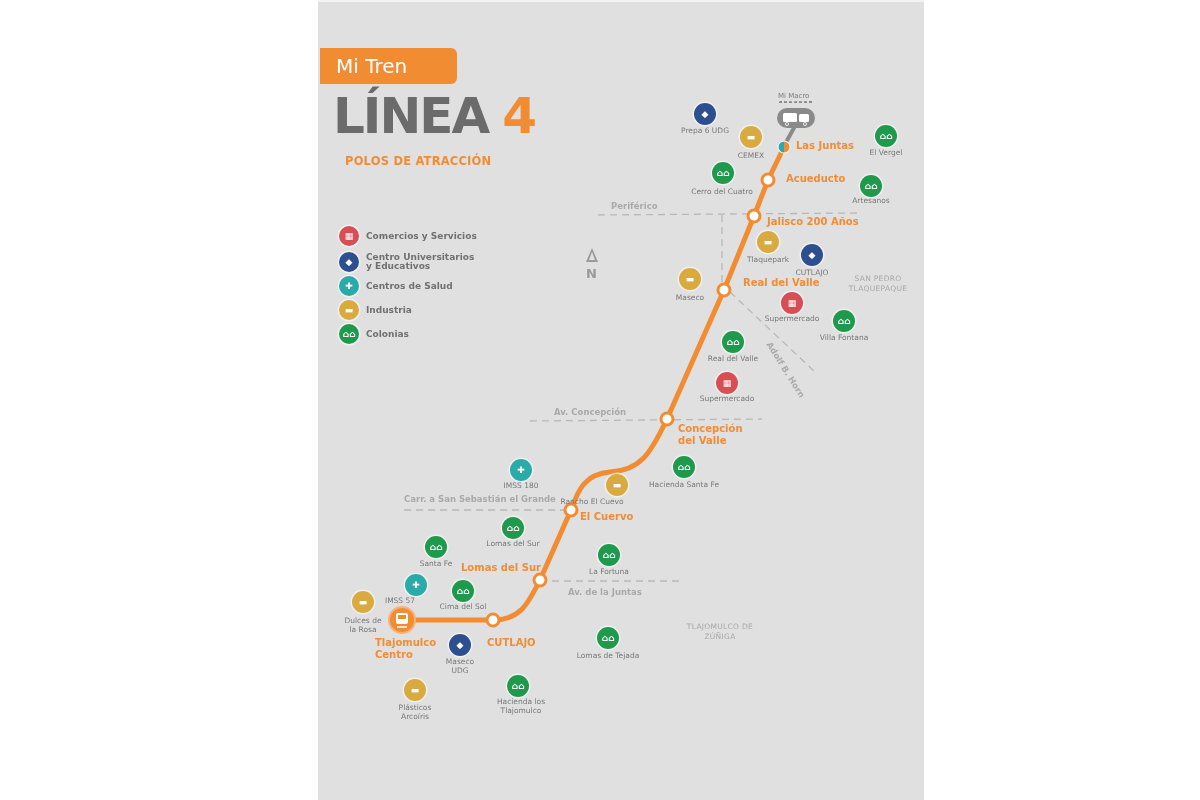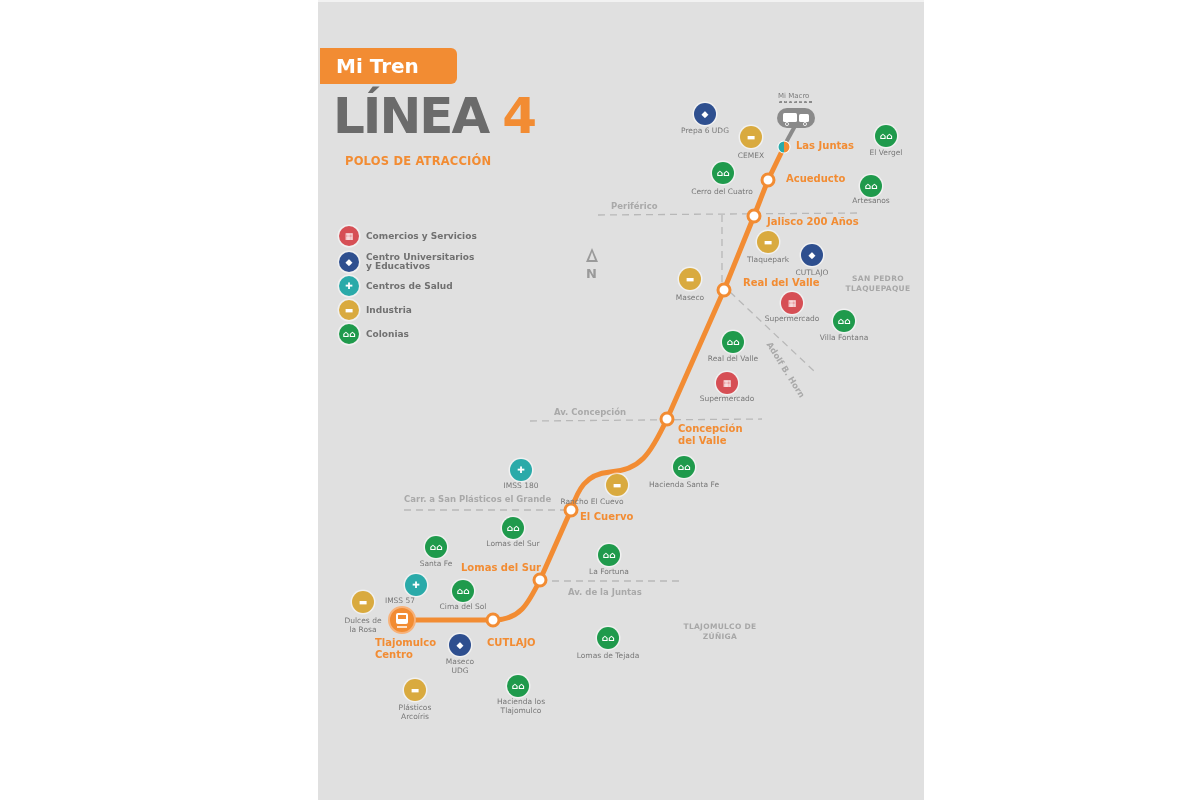--- a/index.html
+++ b/index.html
@@ -1,32 +1,32 @@
 <!DOCTYPE html>
 <html><head>
 <meta charset="utf-8">
 <style>
   html, body { margin:0; padding:0; }
   body { width:1200px; height:800px; background:#ffffff; position:relative; overflow:hidden; font-family:"DejaVu Sans", sans-serif; }
   .panel { position:absolute; left:318px; top:0; width:606px; height:800px; background:#e0e0e0; }
   .topline { position:absolute; left:318px; top:0; width:606px; height:2px; background:#f2f2f2; }
   .abs { position:absolute; }
-  .brand-pill { position:absolute; left:320px; top:48px; width:137px; height:36px; background:#f28c33; border-radius:0 6px 6px 0; color:#fff; font-weight:bold; font-size:20px; line-height:36px; padding-left:4px; box-sizing:border-box; }
+  .brand-pill { position:absolute; left:320px; top:48px; width:137px; height:36px; background:#f28c33; border-radius:0 6px 6px 0; color:#fff; font-weight:normal; font-size:20px; line-height:36px; padding-left:4px; box-sizing:border-box; }
   .brand-pill span { display:inline-block; padding-left:12px; }
   .title-line { position:absolute; left:333px; top:86px; font-family:"DejaVu Sans", sans-serif; font-weight:bold; font-size:50px; letter-spacing:-2px; color:#6b6b6b; line-height:60px; }
   .title-num { color:#f28c33; margin-left:14px; }
   .subtitle { position:absolute; left:345px; top:154px; color:#f28c33; font-weight:bold; font-size:11.5px; letter-spacing:0.2px; }
   .legend-item { position:absolute; left:339px; display:flex; align-items:center; }
   .legend-dot { width:20px; height:20px; border-radius:50%; display:flex; align-items:center; justify-content:center; color:#fff; font-size:10px; box-shadow:0 0 0 1.5px rgba(255,255,255,0.5); }
   .legend-label { margin-left:7px; color:#707070; font-weight:bold; font-size:9px; line-height:9px; }
   .poi { position:absolute; width:22px; height:22px; border-radius:50%; display:flex; align-items:center; justify-content:center; color:#fff; font-size:10px; transform:translate(-50%,-50%); box-shadow:0 0 0 1.5px rgba(255,255,255,0.55); }
   .poi-label { position:absolute; transform:translateX(-50%); color:#777; font-size:7.5px; text-align:center; white-space:nowrap; line-height:9px; }
   .station-label { position:absolute; color:#f28c33; font-weight:bold; font-size:10px; line-height:12px; white-space:nowrap; }
   .road-label { position:absolute; color:#a9a9a9; font-weight:bold; font-size:8.5px; white-space:nowrap; }
-  .area-label { position:absolute; color:#a7a7a7; font-weight:bold; font-size:7.5px; text-align:center; line-height:10px; letter-spacing:0.3px; }
+  .area-label { position:absolute; color:#a7a7a7; font-weight:normal; font-size:7.5px; text-align:center; line-height:10px; letter-spacing:0.3px; }
   .c-red { background:#d64f55; }
   .c-blue { background:#2e4f8f; }
   .c-teal { background:#2aaaa9; }
   .c-yellow { background:#d9aa3f; }
   .c-green { background:#1f9a4c; }
   svg.map { position:absolute; left:0; top:0; }
   .ico { font-size:9px; line-height:1; font-weight:bold; }
 </style>
 </head>
 <body>
@@ -127,21 +127,21 @@
 <div class="station-label" style="left:743px;top:277px">Real del Valle</div>
 <div class="station-label" style="left:678px;top:423px;width:70px;white-space:normal">Concepción del Valle</div>
 <div class="station-label" style="left:580px;top:511px">El Cuervo</div>
 <div class="station-label" style="left:461px;top:562px">Lomas del Sur</div>
 <div class="station-label" style="left:487px;top:637px">CUTLAJO</div>
 <div class="station-label" style="left:375px;top:637px;width:65px;white-space:normal;text-align:left">Tlajomulco Centro</div>
 
 <div class="road-label" style="left:611px;top:201px">Periférico</div>
 <div class="road-label" style="left:773px;top:340px;transform:rotate(58deg);transform-origin:left top">Adolf B. Horn</div>
 <div class="road-label" style="left:554px;top:407px">Av. Concepción</div>
-<div class="road-label" style="left:404px;top:494px">Carr. a San Plásticos el Grande</div>
+<div class="road-label" style="left:404px;top:494px">Carr. a San Sebastián el Grande</div>
 <div class="road-label" style="left:568px;top:587px">Av. de la Juntas</div>
 
 <div class="area-label" style="left:843px;top:274px;width:70px">SAN PEDRO TLAQUEPAQUE</div>
 <div class="area-label" style="left:683px;top:622px;width:74px">TLAJOMULCO DE ZÚÑIGA</div>
 
 <div class="poi c-blue" style="left:705px;top:114px">
     <span class="ico">◆</span>
   </div>
 <div class="poi-label" style="left:705px;top:126px">Prepa 6 UDG</div>
 

